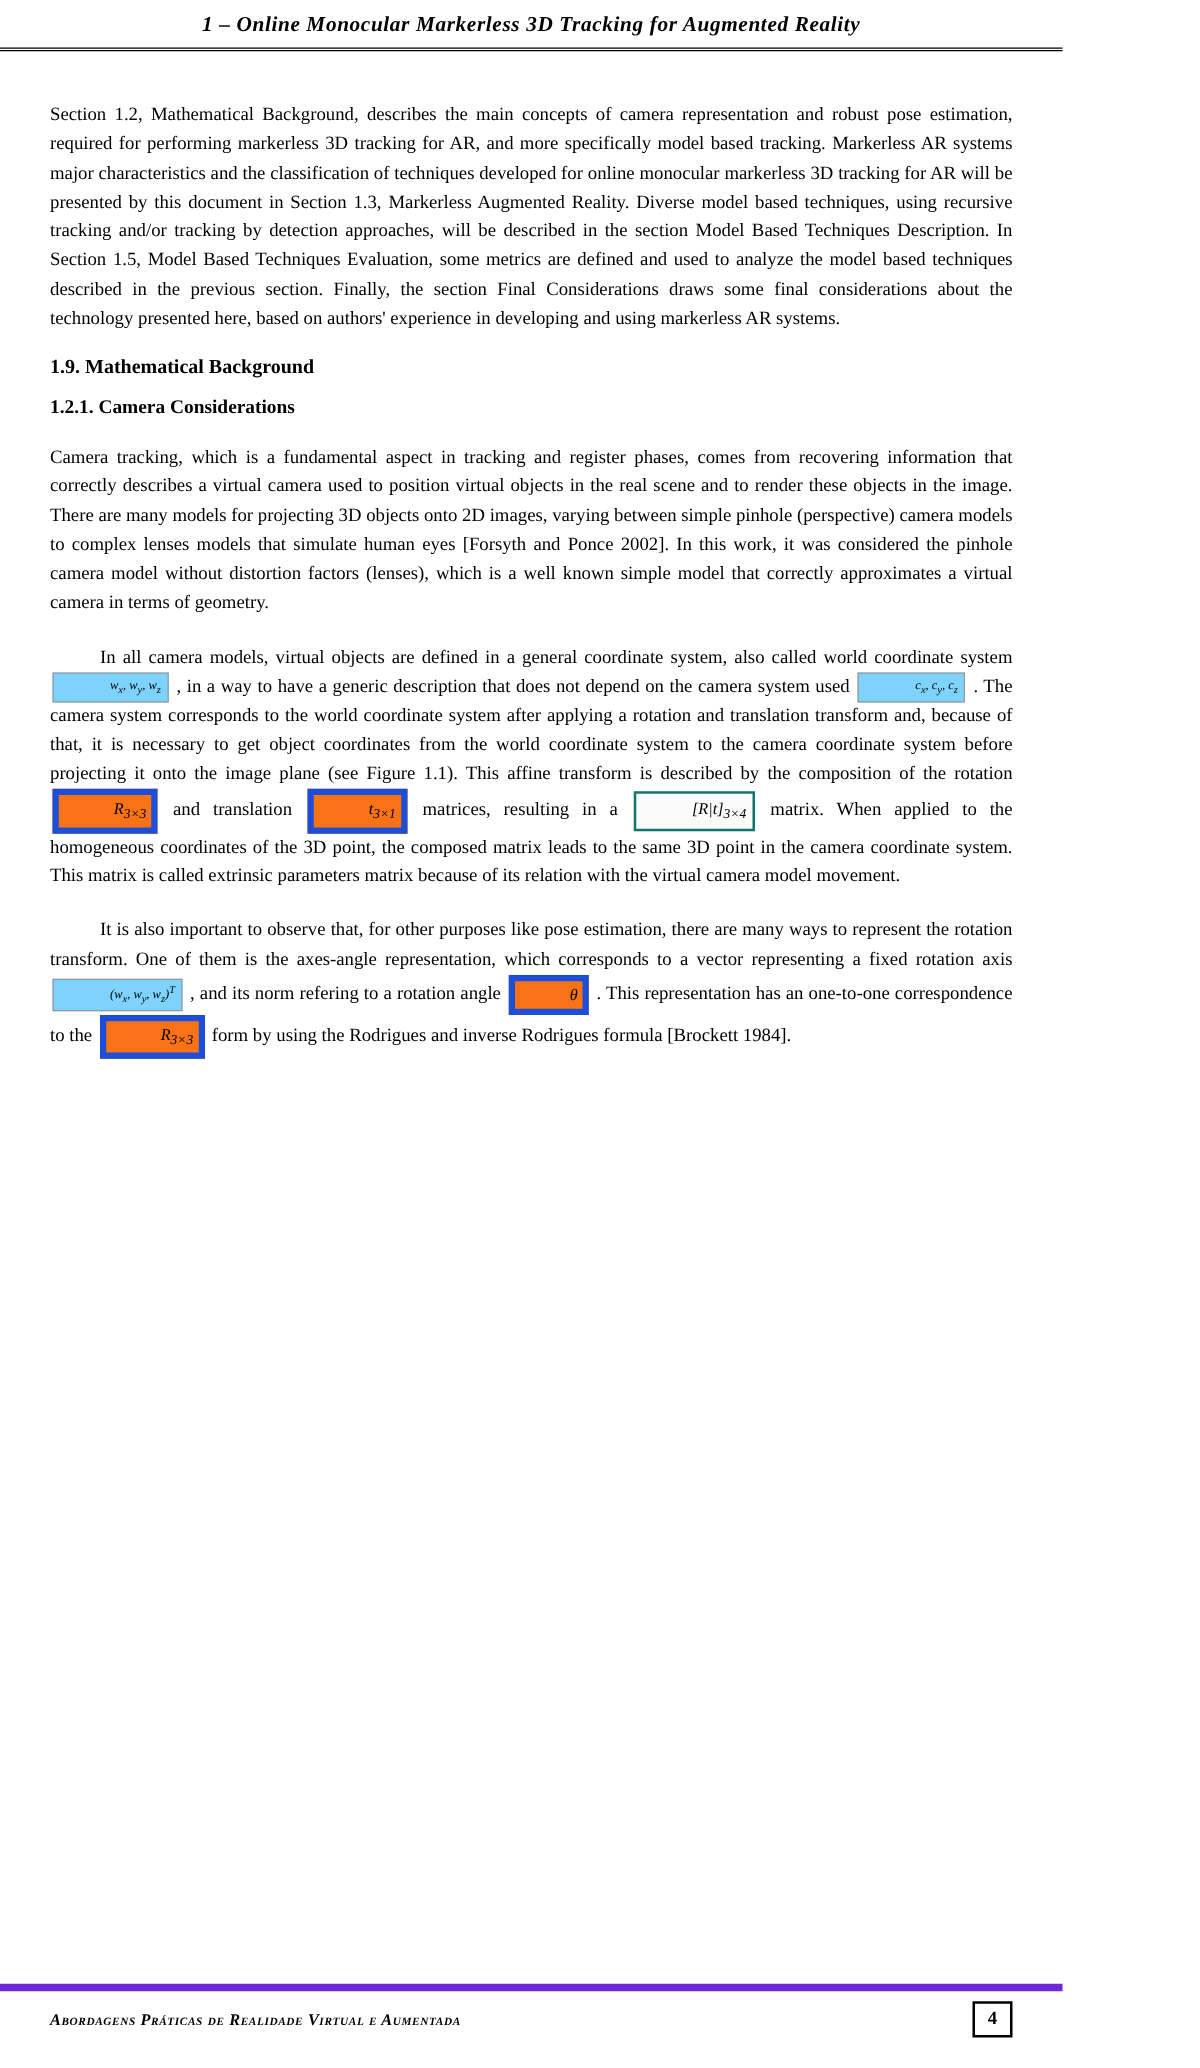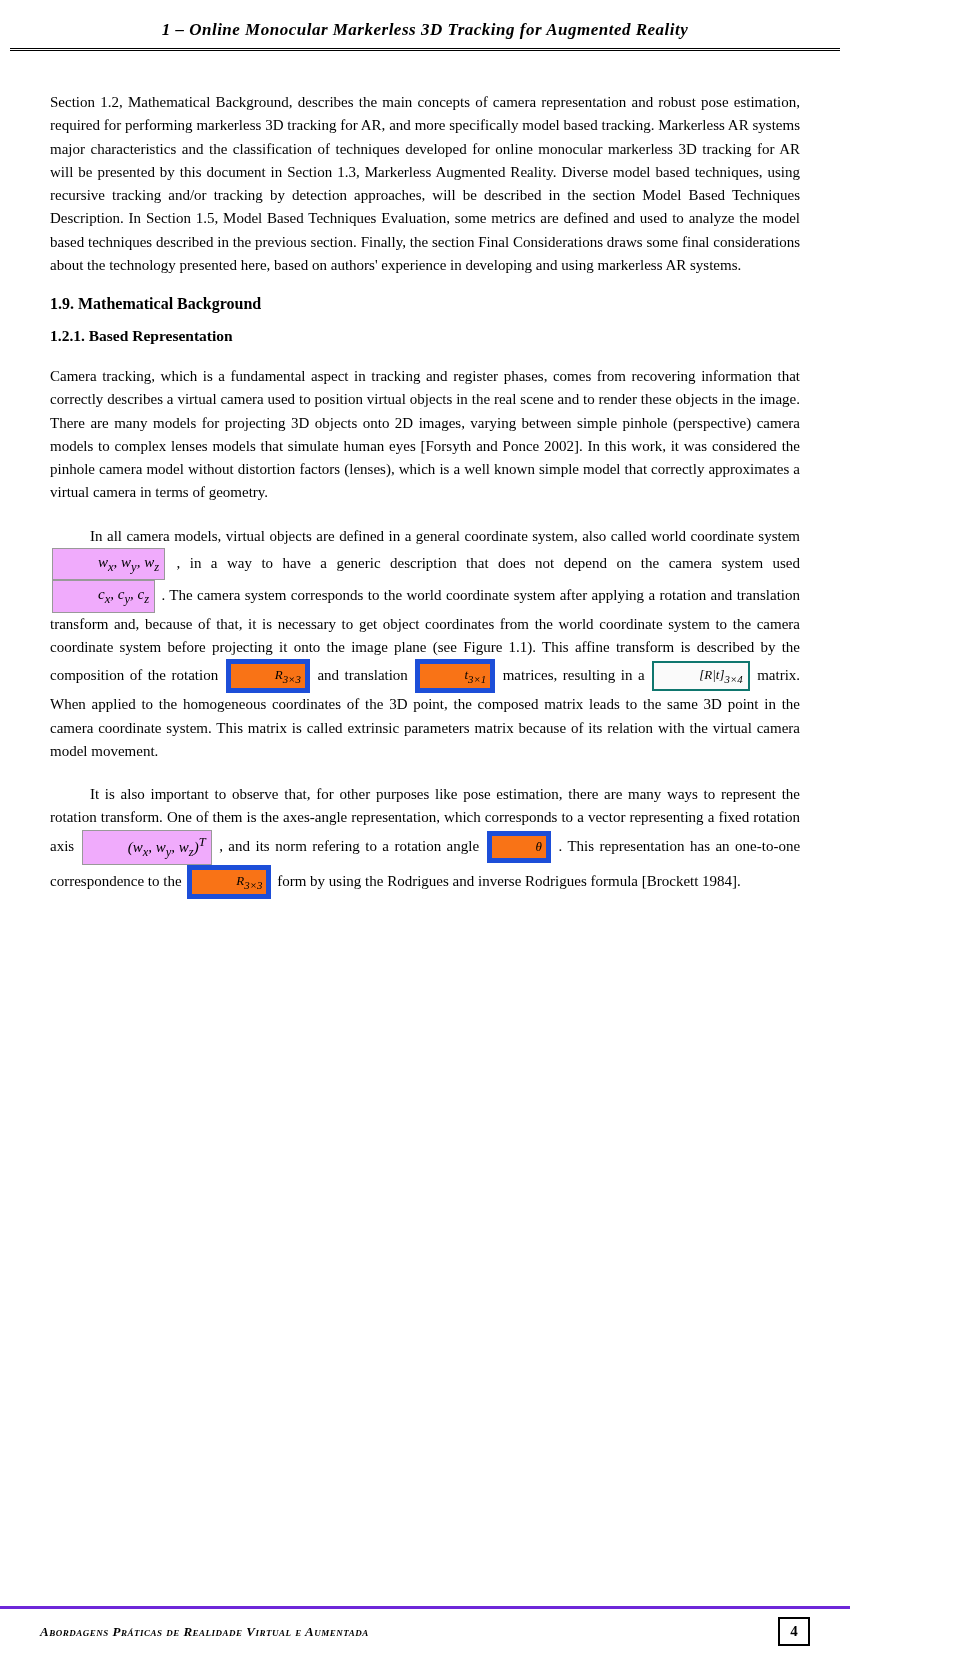--- a/index.html
+++ b/index.html
@@ -15,21 +15,21 @@
       color: #000000;
       width: 960px;
       min-height: 1654px;
     }
 
     .page-container {
       width: 850px;
       min-height: 1654px;
       background: #ffffff;
       position: relative;
-      padding: 10px;
+      padding: 0;
     }
 
     
     .page-header {
       border-bottom: 3px double #000000;
       padding: 10px 30px 8px 30px;
       text-align: center;
     }
 
     .header-title {
@@ -81,24 +81,24 @@
       border: 5px solid #1d4ed8;
       padding: 1px 4px;
       margin: 0 2px;
       background: #f97316;
       white-space: nowrap;
     }
 
     
     .page-footer {
       position: absolute;
-      bottom: 0;
+      bottom: 16px;
       left: 0;
       right: 0;
-      border-top: 3px solid #6d28d9;
+      border-top: 6px solid #6d28d9;
       padding: 8px 40px;
       display: flex;
       justify-content: space-between;
       align-items: center;
     }
 
     .footer-text {
       font-family: 'Times New Roman', Times, serif;
       font-size: 13px;
       font-variant: small-caps;
@@ -113,25 +113,25 @@
       font-weight: bold;
       font-size: 15px;
       min-width: 32px;
       text-align: center;
     }
 
     .coord-formula {
       display: inline-block;
       vertical-align: middle;
       font-style: italic;
-      font-size: 15px;
+      font-size: 10px;
       border: 1px solid #999;
       padding: 2px 5px;
       margin: 0 2px;
-      background: #f0abfc;
+      background: #7dd3fc;
     }
 
     .matrix-formula {
       display: inline-block;
       vertical-align: middle;
       font-style: italic;
       font-size: 13px;
       border: 2px solid #0f766e;
       padding: 2px 5px;
       margin: 0 2px;
@@ -153,21 +153,21 @@
     <p class="paragraph">
       <span>Section 1.2, Mathematical Background, describes the main concepts of camera representation and robust pose estimation, required for performing markerless 3D tracking for AR, and more specifically model based tracking. Markerless AR systems major characteristics and the classification of techniques developed for online monocular markerless 3D tracking for AR will be presented by this document in Section 1.3, Markerless Augmented Reality. Diverse model based techniques, using recursive tracking and/or tracking by detection approaches, will be described in the section Model Based Techniques Description. In Section 1.5, Model Based Techniques Evaluation, some metrics are defined and used to analyze the model based techniques described in the previous section. Finally, the section Final Considerations draws some final considerations about the technology presented here, based on authors' experience in developing and using markerless AR systems.</span>
     </p>
 
     <div class="section-heading">
       <span>1.9. Mathematical Background</span>
     </div>
 
 
     <div class="sub-section-heading">
-      <span>1.2.1. Based Representation</span>
+      <span>1.2.1. Camera Considerations</span>
     </div>
 
     <p class="paragraph">
       <span>Camera tracking, which is a fundamental aspect in tracking and register phases, comes from recovering information that correctly describes a virtual camera used to position virtual objects in the real scene and to render these objects in the image. There are many models for projecting 3D objects onto 2D images, varying between simple pinhole (perspective) camera models to complex lenses models that simulate human eyes [Forsyth and Ponce 2002]. In this work, it was considered the pinhole camera model without distortion factors (lenses), which is a well known simple model that correctly approximates a virtual camera in terms of geometry.</span>
     </p>
 
     <p class="paragraph indent">
       <span>In all camera models, virtual objects are defined in a general coordinate system, also called world coordinate system</span>
       <span class="coord-formula">
         <i>w</i><sub><i>x</i></sub>, <i>w</i><sub><i>y</i></sub>, <i>w</i><sub><i>z</i></sub>

